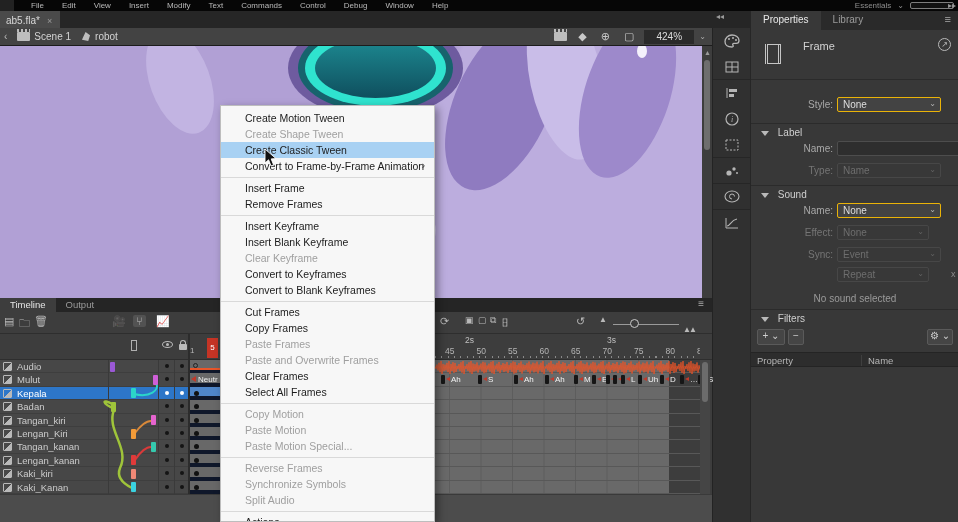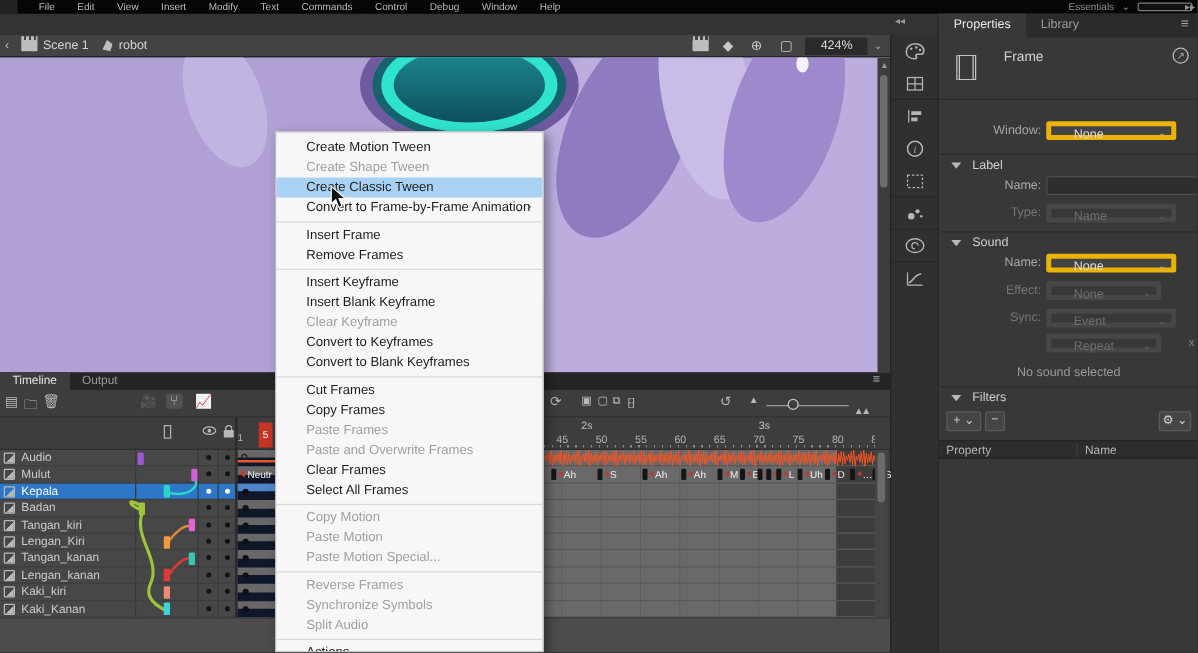--- a/index.html
+++ b/index.html
@@ -66,21 +66,21 @@
   #frame-head .corner { position:absolute; right:8px; top:8px; width:13px; height:13px; border:1px solid #b9b9b9;
      border-radius:50%; color:#b9b9b9; font-size:8px; text-align:center; line-height:12px; }
   .sect-head { position:absolute; left:0; width:208px; height:16px; font-size:10px; color:#cfcfcf;
      border-top:1px solid #2b2b2b; padding:3px 0 0 10px; }
   .sect-head .tri { display:inline-block; width:0; height:0; border-left:4px solid transparent;
      border-right:4px solid transparent; border-top:5px solid #b9b9b9; margin-right:6px; }
   .prow { position:absolute; height:15px; font-size:10px; }
   .plabel { position:absolute; right:126px; top:2px; color:#a8a8a8; width:70px; text-align:right; }
   .plabel.dim { color:#757575; }
   .pselect { position:absolute; left:86px; top:0; width:104px; height:15px; background:#434343;
-     border:4px solid #eab308; border-radius:2px; color:#dedede; padding:1px 18px; }
+     border:1px solid #eab308; border-radius:2px; color:#dedede; padding:1px 5px; }
   .pselect .sc { position:absolute; right:4px; top:1px; color:#b3b3b3; font-size:8px; }
   .pselect.dis { background:transparent; border-color:#474747; color:#6e6e6e; }
   .pselect.dis .sc { color:#616161; }
   .pinput { position:absolute; left:86px; top:0; width:130px; height:15px; background:#2e2e2e;
      border:1px solid #4d4d4d; border-radius:2px; }
   .xlbl { position:absolute; left:200px; top:2px; color:#8c8c8c; font-size:9px; }
   .centered-note { position:absolute; width:208px; text-align:center; color:#9a9a9a; font-size:10px; }
   .fbtn { position:absolute; top:0; height:16px; background:#454545; border:1px solid #5a5a5a; border-radius:2px;
      color:#cfcfcf; font-size:10px; text-align:center; }
   #filters-grid-head { position:absolute; left:0; width:208px; height:15px; background:#2d2d2d;
@@ -124,21 +124,21 @@
   .lrow .dot1 { position:absolute; left:165px; top:4px; width:4px; height:4px; border-radius:50%; background:#141414; }
   .lrow .dot2 { position:absolute; left:180px; top:4px; width:4px; height:4px; border-radius:50%; background:#141414; }
   .lrow.sel .dot1,.lrow.sel .dot2 { background:#fff; }
   .swatch { position:absolute; width:5px; height:10px; border-radius:1px; top:1.5px; z-index:2; }
   #wires { position:absolute; left:0; top:62px; width:190px; height:134px; pointer-events:none; z-index:1; }
   #col-divs { position:absolute; left:0; top:62px; width:190px; height:134px; pointer-events:none; }
   #col-divs .cd { position:absolute; top:0; height:134px; width:1px; background:#3a3a3a; }
 
   
   #sliver { position:absolute; left:190px; top:62px; width:30px; height:134px; background:#686868; }
-  .srow { position:absolute; left:0; width:30px; height:13.4px; border-bottom:7px solid #0f172a; }
+  .srow { position:absolute; left:0; width:30px; height:13.4px; border-bottom:4px solid #0f172a; }
   .srow.sel { background:#4f86c9; }
   .srow .kdot { position:absolute; left:4px; top:4px; width:5px; height:5px; border-radius:50%; background:#111; }
   .srow .ering { position:absolute; left:3px; top:3px; width:5px; height:5px; border-radius:50%; border:1px solid #222; }
   .srow .oline { position:absolute; left:0; top:8px; width:30px; height:2px; background:#e8562a; }
   .srow .flag { position:absolute; left:1px; top:3px; width:0; height:0; border-top:3px solid transparent;
      border-bottom:3px solid transparent; border-right:5px solid #c0392b; }
   .srow .ktext { position:absolute; left:8px; top:2px; color:#f0f0f0; font-size:8px; white-space:nowrap; overflow:hidden; width:22px; }
 
   
   #frames { position:absolute; left:435px; top:62px; width:234px; height:134px; background:#696969;
@@ -179,20 +179,26 @@
 
   <div id="menubar" class="abs">
     <div class="logo"></div>
     <span id="menu-items"><span class="mitem">File</span><span class="mitem">Edit</span><span class="mitem">View</span><span class="mitem">Insert</span><span class="mitem">Modify</span><span class="mitem">Text</span><span class="mitem">Commands</span><span class="mitem">Control</span><span class="mitem">Debug</span><span class="mitem">Window</span><span class="mitem">Help</span></span>
     <span class="spacer"></span>
     <span class="ws">Essentials</span>
     <span class="ws">⌄</span>
     <span class="searchbox"></span>
   </div>
 
+  <div id="tabbar" class="abs">
+    <div class="doctab">
+      <span>ab5.fla*</span>
+      <span class="close">×</span>
+    </div>
+  </div>
 
   <div id="stagebar" class="abs">
     <span class="icon">‹</span>
     <span class="clapper"></span>
     <span>Scene 1</span>
     <span class="sym-ic"></span>
     <span>robot</span>
     <span class="right">
       <span class="clapper"></span>
       <span class="tbi">◆</span>
@@ -284,21 +290,21 @@
       <span class="ptab">Library</span>
       <span class="pmenu">≡</span>
     </div>
     <div id="frame-head">
       <span class="frame-glyph"></span>
       <span class="ftitle">Frame</span>
       <span class="corner">↗</span>
     </div>
 
     <div class="prow" style="top:86px;left:0;width:208px;">
-      <span class="plabel">Window:</span>
+      <span class="plabel">Style:</span>
       <span class="pselect">
         <span>None</span>
         <span class="sc">⌄</span>
       </span>
     </div>
 
     <div class="sect-head" style="top:112px;">
       <span class="tri"></span>
       <span>Label</span>
     </div>

